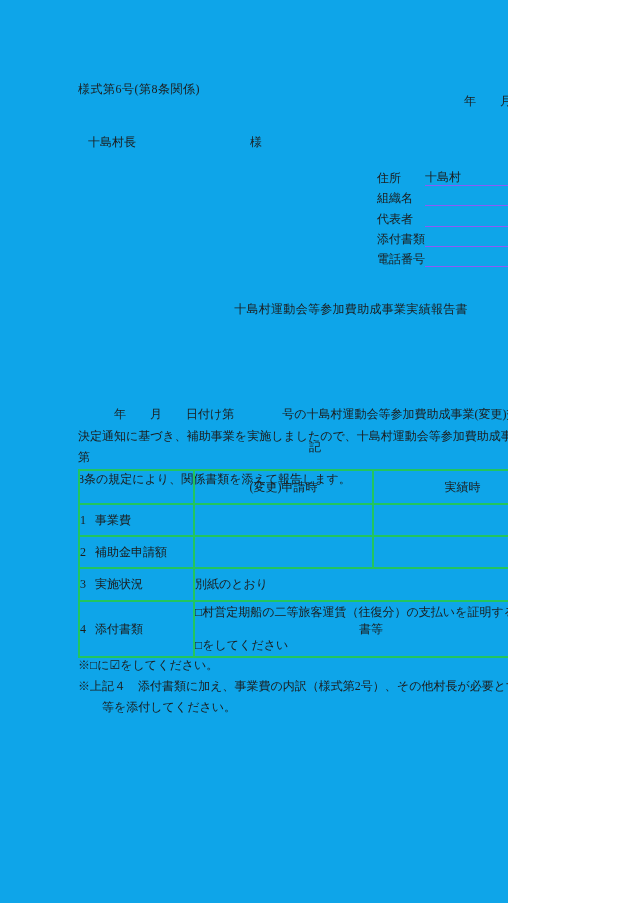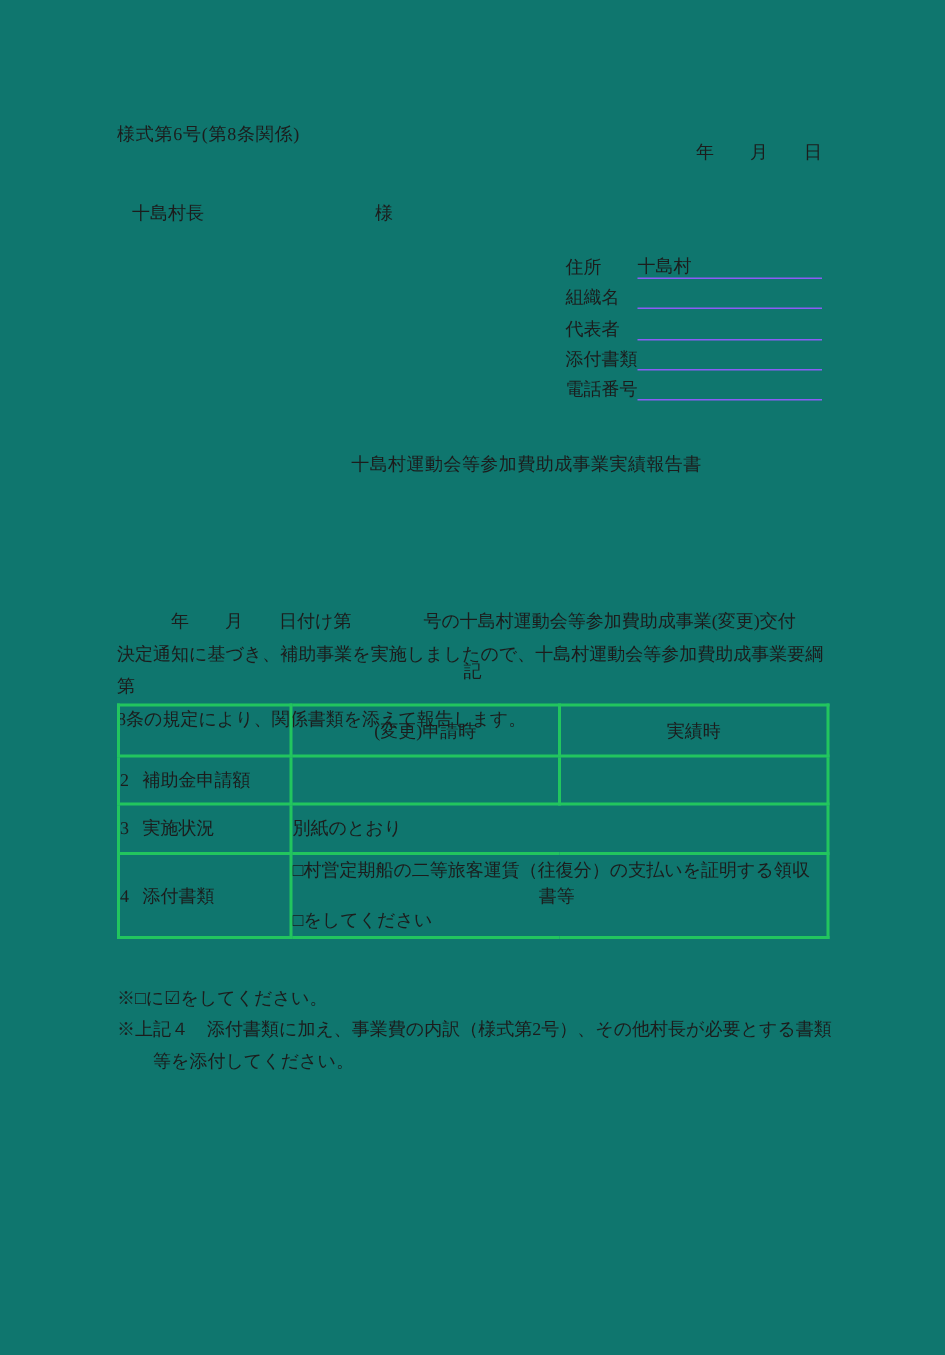--- a/index.html
+++ b/index.html
@@ -1,20 +1,20 @@
 <!DOCTYPE html>
 <html lang="ja"><head>
 <meta charset="utf-8">
 <style>
   html, body { margin: 0; padding: 0; background: #ffffff; }
   .page {
     position: relative;
-    width: 630px;
+    width: 508px;
     height: 903px;
-    background: #0f766e;
+    background: #0ea5e9;
     font-family: "Liberation Serif", "DejaVu Serif", serif;
     font-size: 12px;
     color: #1c1c1c;
     overflow: hidden;
   }
   .form-number {
     position: absolute;
     left: 78px; top: 81px;
     letter-spacing: 0.5px;
   }
@@ -171,20 +171,27 @@
       <col style="width:115px">
       <col style="width:179px">
       <col style="width:179px">
     </colgroup>
     <tbody>
       <tr class="tr-header">
         <td class="header-cell"></td>
         <td class="header-cell">(変更)申請時</td>
         <td class="header-cell">実績時</td>
       </tr>
+      <tr class="tr-r1">
+        <td class="label-cell">
+          <span class="row-no">1</span><span>事業費</span>
+        </td>
+        <td></td>
+        <td></td>
+      </tr>
       <tr class="tr-r2">
         <td class="label-cell">
           <span class="row-no">2</span><span>補助金申請額</span>
         </td>
         <td></td>
         <td></td>
       </tr>
       <tr class="tr-r3">
         <td class="label-cell">
           <span class="row-no">3</span><span>実施状況</span>

